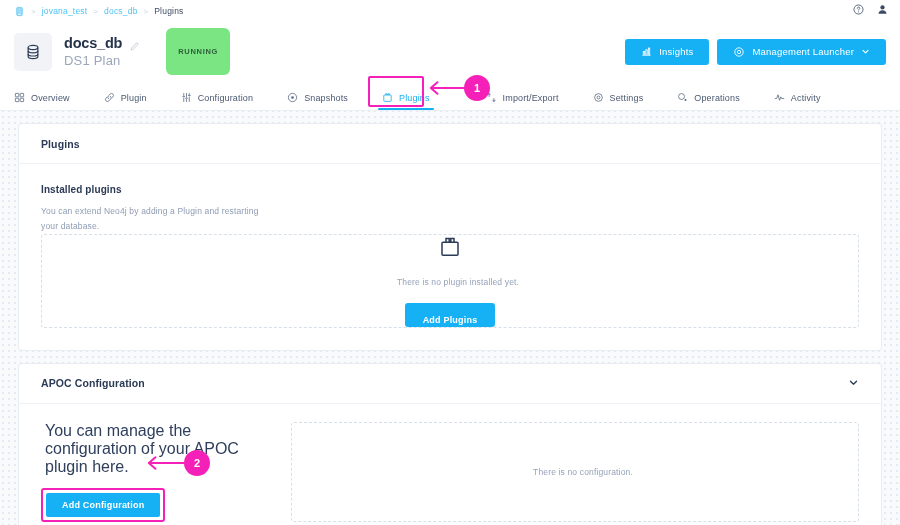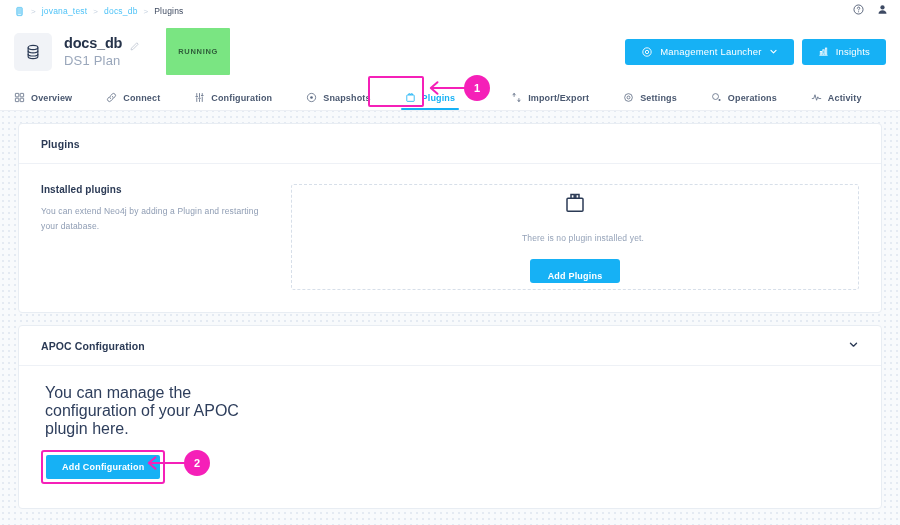--- a/index.html
+++ b/index.html
@@ -52,21 +52,21 @@
   .db-meta { display:flex; flex-direction:column; justify-content:center; }
   .db-titlerow { display:flex; align-items:center; gap:7px; }
   .db-name { font-size:14.5px; font-weight:bold; color:#27344b; letter-spacing:-.2px; }
   .edit-icon { width:11px; height:11px; display:block; opacity:.55; cursor:pointer; }
   .db-plan { font-size:13px; color:#9aa7bb; margin-top:2px; letter-spacing:.2px; }
   .status-badge {
     margin-left:26px;
     background:#7ae582;
     color:#2f5e3a;
     font-size:7.5px; font-weight:bold; letter-spacing:.7px;
-    padding:19px 12px; border-radius:1px;
+    padding:19px 12px; border-radius:6px;
     align-self:center;
   }
   .header-actions {
     margin-left:auto; display:flex; gap:8px; align-items:center;
     align-self:center;
   }
   .btn-blue {
     background:#16b1f5; color:#fff; border:none;
     font-size:9.5px; font-family:inherit;
     padding:0 16px; height:26px; border-radius:3px;
@@ -83,21 +83,20 @@
   .util-icons svg { display:block; cursor:pointer; }
 
   
   .tabbar {
     display:flex; align-items:flex-end;
     padding:0 14px;
     background:#ffffff;
     border-bottom:1px solid #eceff4;
     height:26px;
     position:relative;
-    font-weight:bold;
   }
   .tab {
     display:flex; align-items:center; gap:6px;
     font-size:9px; color:#4a5870;
     padding:0 0 7px 0;
     margin-right:34px;
     cursor:pointer; letter-spacing:.15px;
     position:relative;
     white-space:nowrap;
   }
@@ -247,43 +246,43 @@
           </svg>
         </span>
       </div>
       <div class="db-plan">DS1 Plan</div>
     </div>
     <div class="status-badge">RUNNING</div>
 
     <div class="header-actions">
       <button class="btn-blue">
         <span>
+          <svg width="11" height="11" viewBox="0 0 16 16" fill="none" stroke="#ffffff" stroke-width="1.2">
+            <path d="M2 13.5h12"></path>
+            <rect x="3.3" y="8" width="2" height="4"></rect>
+            <rect x="7" y="5.5" width="2" height="6.5"></rect>
+            <rect x="10.7" y="3" width="2" height="9"></rect>
+          </svg>
+        </span>
+        <span>Insights</span>
+      </button>
+      <button class="btn-blue">
+        <span>
           <svg width="12" height="12" viewBox="0 0 16 16" fill="none" stroke="#ffffff" stroke-width="1.2">
             <circle cx="8" cy="8" r="5.6"></circle>
             <circle cx="8" cy="8" r="2.2"></circle>
           </svg>
         </span>
         <span>Management Launcher</span>
         <span>
           <svg width="9" height="9" viewBox="0 0 16 16" fill="none" stroke="#ffffff" stroke-width="2" stroke-linecap="round" stroke-linejoin="round">
             <path d="M3.5 6l4.5 4.4L12.5 6"></path>
           </svg>
         </span>
       </button>
-      <button class="btn-blue">
-        <span>
-          <svg width="11" height="11" viewBox="0 0 16 16" fill="none" stroke="#ffffff" stroke-width="1.2">
-            <path d="M2 13.5h12"></path>
-            <rect x="3.3" y="8" width="2" height="4"></rect>
-            <rect x="7" y="5.5" width="2" height="6.5"></rect>
-            <rect x="10.7" y="3" width="2" height="9"></rect>
-          </svg>
-        </span>
-        <span>Insights</span>
-      </button>
     </div>
   </div>
 
   <div class="tabbar">
 
     <div class="tab">
       <span>
         <svg width="11" height="11" viewBox="0 0 16 16" fill="none" stroke="#5a6880" stroke-width="1.15">
           <rect x="2" y="2" width="5" height="5" rx=".6"></rect>
             <rect x="9" y="2" width="5" height="5" rx=".6"></rect>
@@ -294,21 +293,21 @@
       <span>Overview</span>
     </div>
 
     <div class="tab">
       <span>
         <svg width="11" height="11" viewBox="0 0 16 16" fill="none" stroke="#5a6880" stroke-width="1.15" stroke-linecap="round">
           <path d="M6.4 9.6a2.8 2.8 0 010-4l2.6-2.6a2.8 2.8 0 014 4L11.6 8.4"></path>
           <path d="M9.6 6.4a2.8 2.8 0 010 4L7 13a2.8 2.8 0 01-4-4l1.4-1.4"></path>
         </svg>
       </span>
-      <span>Connect</span>
+      <span>Plugin</span>
     </div>
 
     <div class="tab">
       <span>
         <svg width="11" height="11" viewBox="0 0 16 16" fill="none" stroke="#5a6880" stroke-width="1.15" stroke-linecap="round">
           <path d="M4 2.2v3M4 8.5v5.3M8 2.2v5.5M8 11v2.8M12 2.2v2M12 7.2v6.6"></path>
           <path d="M2.7 6.6h2.6M6.7 9.2h2.6M10.7 5.1h2.6"></path>
         </svg>
       </span>
       <span>Configuration</span>
@@ -375,21 +374,21 @@
     <div class="tab-highlight" style="left:368px; top:-9px; width:56px; height:31px;"></div>
   </div>
 </div>
 
 <div class="content">
 
   <div class="card">
     <div class="card-head">
       <span>Plugins</span>
     </div>
-    <div class="card-body" style="min-height:148px;">
+    <div class="card-body" style="min-height:148px;flex-direction:column;">
       <div class="col-left">
         <h4>Installed plugins</h4>
         <p>You can extend Neo4j by adding a Plugin and restarting your database.</p>
       </div>
       <div class="dashed">
         <span class="plugin-icon">
           <svg width="24" height="24" viewBox="0 0 24 24" fill="none" stroke="#2b3a55" stroke-width="1.5">
             <rect x="4" y="7.2" width="16" height="13" rx="1"></rect>
             <path d="M8 7.2V3.6h3.2v3.6M12.8 7.2V3.6H16v3.6"></path>
           </svg>
@@ -409,20 +408,23 @@
         </svg>
       </span>
     </div>
     <div class="card-body apoc-body">
       <div class="apoc-left">
         <p>You can manage the configuration of your APOC plugin here.</p>
         <div class="btn-wrap">
           <button class="btn-apoc">Add Configuration</button>
         </div>
       </div>
+      <div class="dashed-apoc">
+        <span class="empty-msg">There is no configuration.</span>
+      </div>
     </div>
   </div>
 </div>
 
 <div class="callout" style="left:428px; top:75px;">
   <svg width="42" height="16" viewBox="0 0 42 16" fill="none" stroke="#f520b8" stroke-width="2" stroke-linecap="round" stroke-linejoin="round">
     <path d="M41 8H3M9.5 2.2L2.8 8l6.7 5.8"></path>
   </svg>
   <div class="callout-num" style="margin-left:-6px;">1</div>
 </div>

